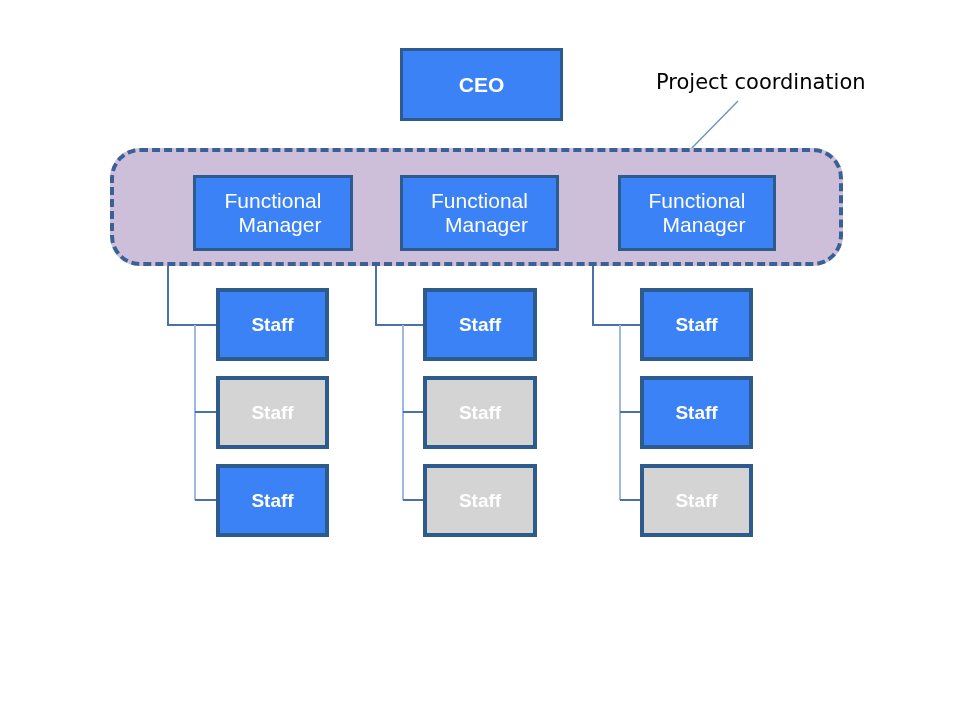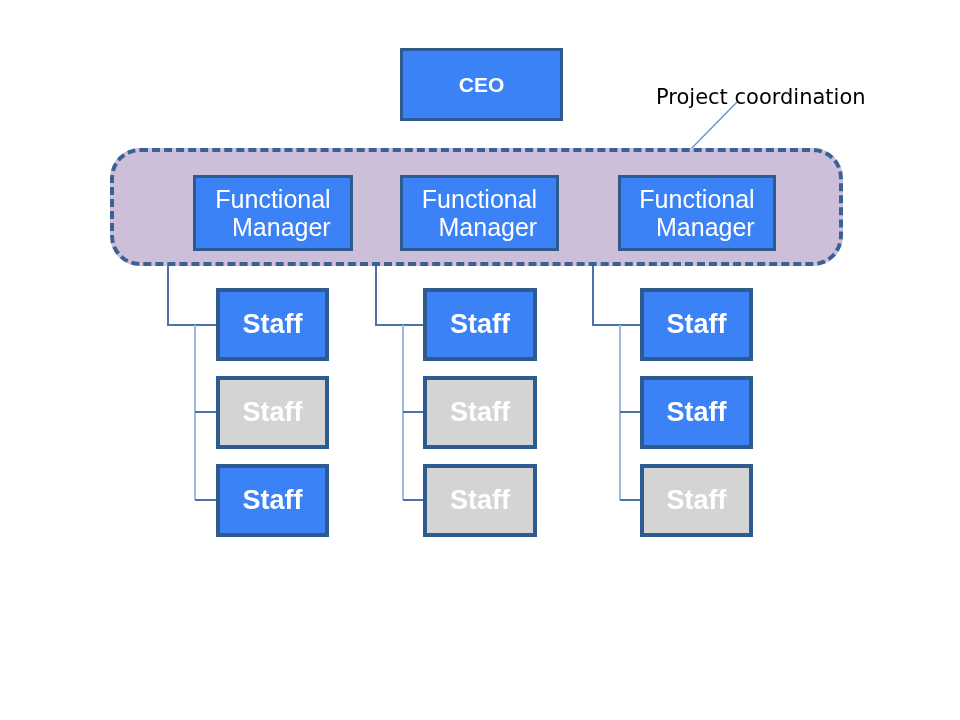--- a/index.html
+++ b/index.html
@@ -45,47 +45,46 @@
     background: #D4D4D4;
     border-color: #2E5B8E;
   }
   .ceo-node {
     border-width: 3px;
     font-size: 21px;
     font-weight: bold;
   }
   .mgr-node {
     border-width: 3px;
-    font-size: 25px;
+    font-size: 21px;
     font-weight: normal;
   }
   .staff-node {
     border-width: 4px;
-    font-size: 27px;
+    font-size: 19px;
     font-weight: bold;
   }
   .mgr-node .line2 {
     display: block;
     text-align: right;
   }
   .coord-zone {
     position: absolute;
     box-sizing: border-box;
     background: #CDBFD9;
     border: 4px dashed #3A6096;
     border-radius: 30px;
   }
   .annot-label {
     position: absolute;
     color: #000000;
     font-size: 21px;
     font-weight: normal;
     white-space: nowrap;
     font-family: "DejaVu Sans", sans-serif;
-    margin-top: 15px;
   }
 </style>
 </head>
 <body>
 
 <div id="stage">
 
   <svg id="wires" viewBox="0 0 960 720" xmlns="http://www.w3.org/2000/svg">
 
     <g>

